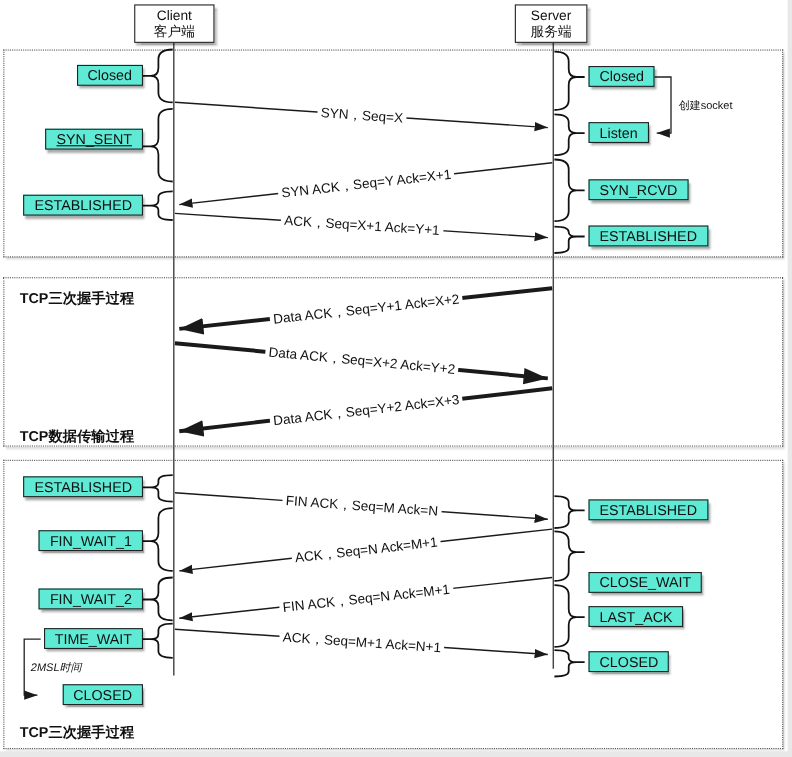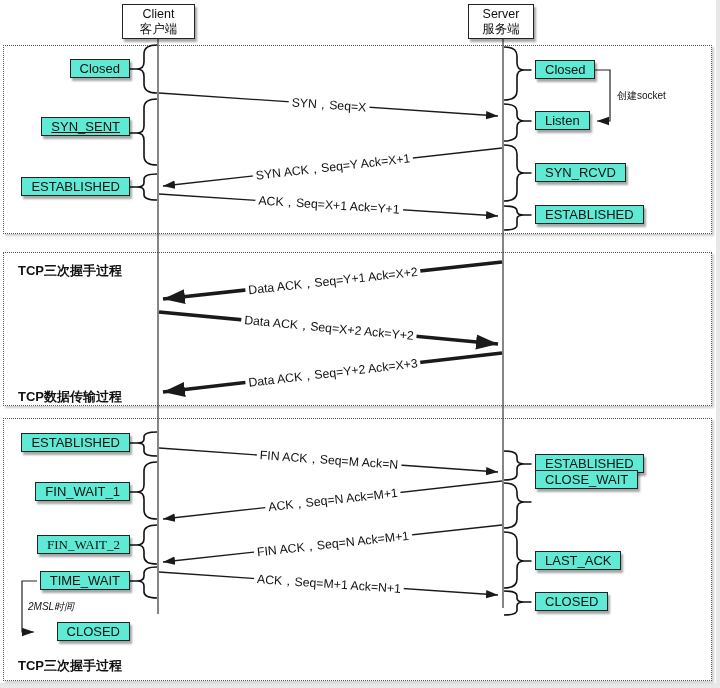--- a/index.html
+++ b/index.html
@@ -106,25 +106,25 @@
   <div id="overlay">
       <div class="sbox client" style="top: 59px;">Closed</div>
       <div class="sbox client" style="top: 117px; text-decoration: underline;">SYN_SENT</div>
       <div class="sbox client" style="top: 177px;">ESTABLISHED</div>
       <div class="sbox server" style="top: 60px;">Closed</div>
       <div class="sbox server" style="top: 111px;">Listen</div>
       <div class="sbox server" style="top: 163px;">SYN_RCVD</div>
       <div class="sbox server" style="top: 205px;">ESTABLISHED</div>
       <div class="sbox client" style="top: 433px;">ESTABLISHED</div>
       <div class="sbox client" style="top: 482px;">FIN_WAIT_1</div>
-      <div class="sbox client" style="top: 535px; font-family: Liberation Serif, serif;">FIN_WAIT_2</div>
+      <div class="sbox client" style="top: 535px;">FIN_WAIT_2</div>
       <div class="sbox client" style="top: 571px;">TIME_WAIT</div>
       <div class="sbox client" style="top: 622px;">CLOSED</div>
       <div class="sbox server" style="top: 454px;">ESTABLISHED</div>
-      <div class="sbox server" style="top: 470px;">CLOSE_WAIT</div>
+      <div class="sbox server" style="top: 520px;">CLOSE_WAIT</div>
       <div class="sbox server" style="top: 551px; text-align: right;">LAST_ACK</div>
       <div class="sbox server" style="top: 592px;">CLOSED</div>
       <div class="mlabel" style="left: 328.5px; top: 104.5px; transform: translate(-50%, -50%) rotate(3.88deg);">SYN，Seq=X</div>
       <div class="mlabel" style="left: 332.5px; top: 167px; transform: translate(-50%, -50%) rotate(-6.4deg);">SYN ACK，Seq=Y Ack=X+1</div>
       <div class="mlabel" style="left: 328.5px; top: 205px; transform: translate(-50%, -50%) rotate(3.71deg);">ACK，Seq=X+1 Ack=Y+1</div>
       <div class="mlabel" style="left: 332.5px; top: 280.5px; transform: translate(-50%, -50%) rotate(-6.23deg);">Data ACK，Seq=Y+1 Ack=X+2</div>
       <div class="mlabel" style="left: 328.5px; top: 328px; transform: translate(-50%, -50%) rotate(5.39deg);">Data ACK，Seq=X+2 Ack=Y+2</div>
       <div class="mlabel" style="left: 332.5px; top: 372.5px; transform: translate(-50%, -50%) rotate(-6.56deg);">Data ACK，Seq=Y+2 Ack=X+3</div>
       <div class="mlabel" style="left: 328.5px; top: 460px; transform: translate(-50%, -50%) rotate(4.05deg);">FIN ACK，Seq=M Ack=N</div>
       <div class="mlabel" style="left: 332.5px; top: 500px; transform: translate(-50%, -50%) rotate(-6.4deg);">ACK，Seq=N Ack=M+1</div>

